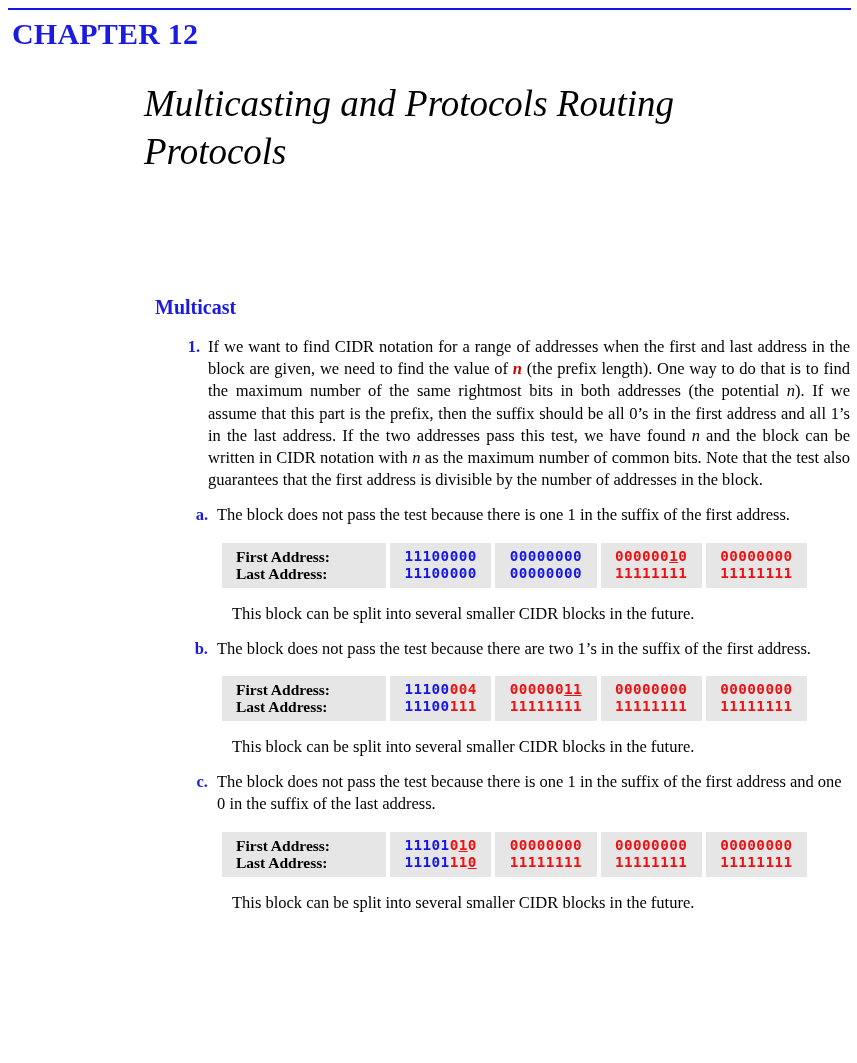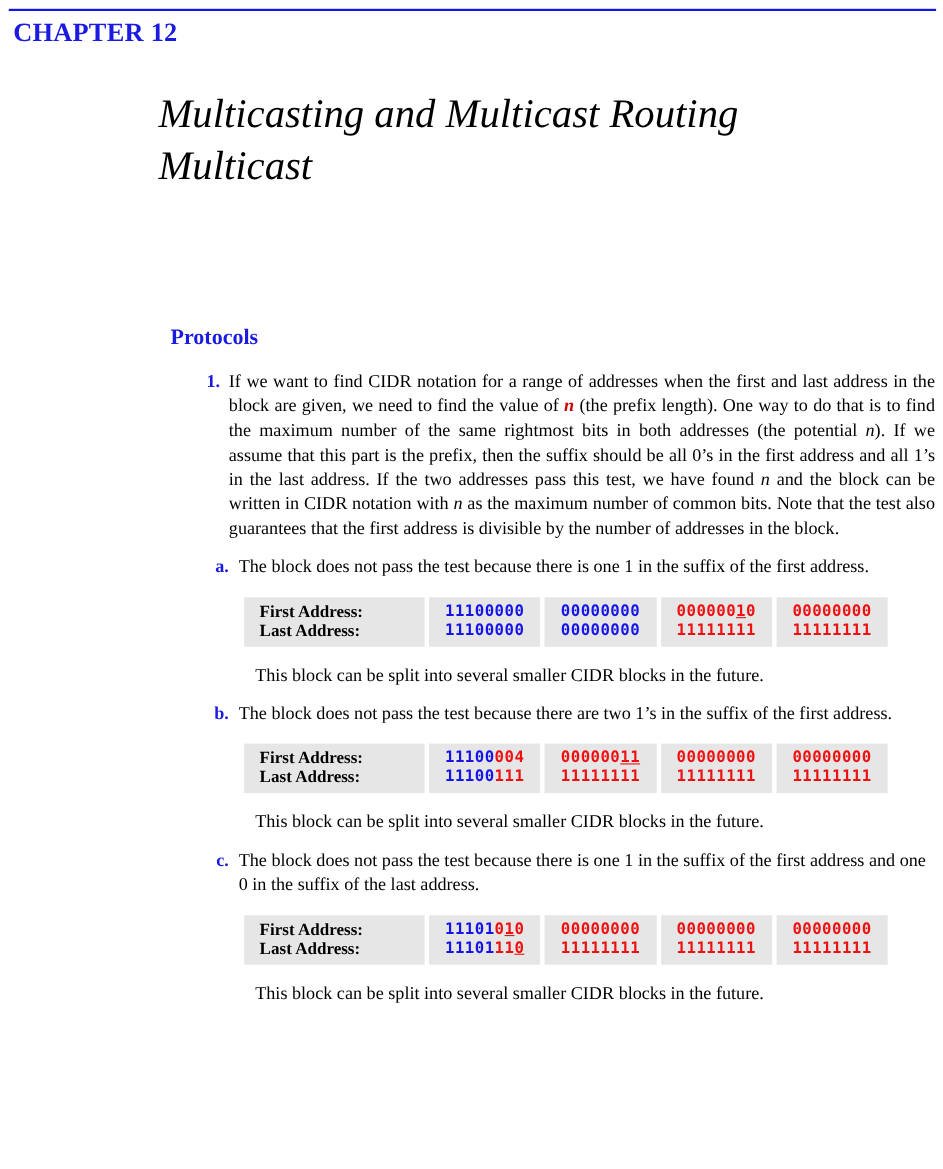--- a/index.html
+++ b/index.html
@@ -26,21 +26,21 @@
     background: #1414e6;
   }
 
   
   .chapter-label {
     position: absolute;
     left: 12px;
     top: 17px;
     font-family: "Liberation Serif", "DejaVu Serif", serif;
     font-weight: bold;
-    font-size: 24px;
+    font-size: 30px;
     letter-spacing: 0.2px;
     color: #1a1ae0;
     white-space: nowrap;
   }
 
   .chapter-title {
     position: absolute;
     left: 144px;
     top: 80px;
     width: 560px;
@@ -191,23 +191,23 @@
   .b-red  { color: #ee1111; }
   .b-u    { text-decoration: underline; }
 </style>
 </head>
 <body>
 
 <div class="top-rule"></div>
 
 <div class="chapter-label">CHAPTER 12</div>
 
-<div class="chapter-title">Multicasting and Multicast Routing Multicast</div>
-
-<div class="exercises-heading">Protocols</div>
+<div class="chapter-title">Multicasting and Protocols Routing Protocols</div>
+
+<div class="exercises-heading">Multicast</div>
 
 <div class="content">
 
   <div class="item-row">
     <div class="item-num-pad"></div>
     <div class="item-num">1.</div>
     <div class="item-body p1">
       <span>If we want to find CIDR notation for a range of addresses when the first and last address in the block are given, we need to find the value of </span><em class="var-red">n</em><span> (the prefix length). One way to do that is to find the maximum number of the same rightmost bits in both addresses (the potential </span><em class="var">n</em><span>). If we assume that this part is the prefix, then the suffix should be all 0’s in the first address and all 1’s in the last address. If the two addresses pass this test, we have found </span><em class="var">n</em><span> and the block can be written in CIDR notation with </span><em class="var">n</em><span> as the maximum number of common bits. Note that the test also guarantees that the first address is divisible by the number of addresses in the block.</span>
     </div>
   </div>

